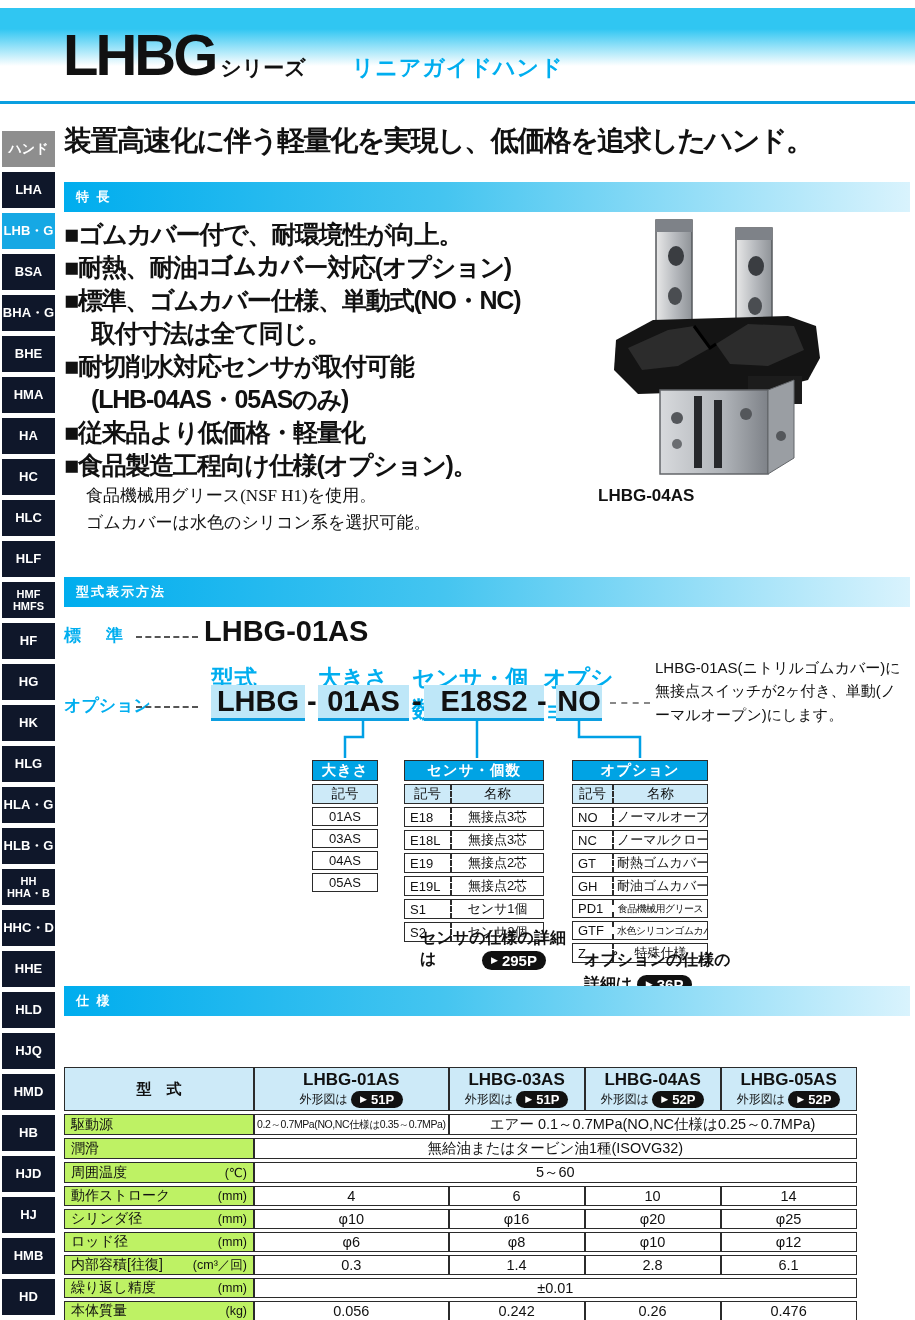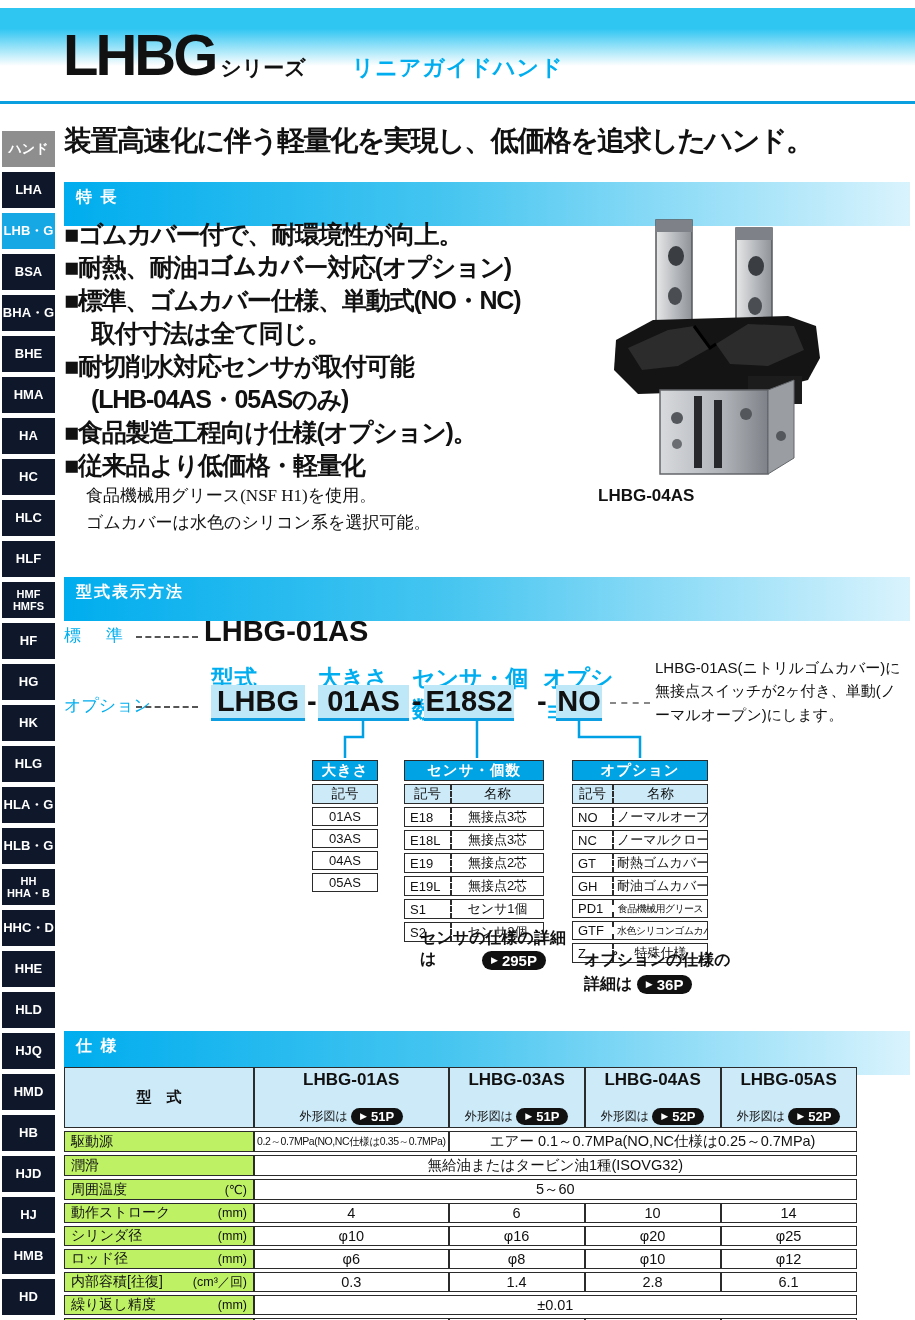--- a/index.html
+++ b/index.html
@@ -18,47 +18,47 @@
 
   
   .sidebar{position:absolute;left:2px;top:131px;width:53px;display:flex;flex-direction:column;gap:5px}
   .side-item{height:36px;background:#0f172a;color:#fff;font-weight:700;font-size:13px;
     display:flex;align-items:center;justify-content:center;text-align:center;white-space:pre-line;line-height:1.1}
   .side-item.gray{background:#8e8e8e}
   .side-item.active{background:#16a8e4}
   .side-item.twoline{font-size:11px}
 
   
-  .sec-head{position:absolute;left:64px;right:5px;height:44px;box-sizing:border-box;
+  .sec-head{position:absolute;left:64px;right:5px;height:30px;box-sizing:border-box;
     background:linear-gradient(90deg,#00adee 0%,#45c5f0 45%,#d9f3fd 100%);
-    color:#fff;font-weight:700;font-size:16px;line-height:30px;padding-left:12px;letter-spacing:2px}
+    color:#fff;font-weight:700;font-size:13px;line-height:30px;padding-left:12px;letter-spacing:2px}
 
   
   .bullets{position:absolute;left:64px;top:218px;width:570px;font-weight:700;font-size:25px;
     line-height:1.32;letter-spacing:-1.2px}
   .bullet.cont{padding-left:27px}
   .notes{position:absolute;left:86px;top:482px;font-family:"Liberation Serif","DejaVu Serif",serif;
     font-size:17px;line-height:1.6}
   .product{position:absolute;left:598px;top:208px;width:238px;margin:0}
   .product figcaption{font-size:17px;font-weight:700;margin-top:2px}
 
   
-  .lbl-cyan{color:#00aeef;font-weight:400;font-size:17px}
+  .lbl-cyan{color:#00aeef;font-weight:700;font-size:17px}
   #std-label{position:absolute;left:64px;top:624px;letter-spacing:4px}
   #opt-label{position:absolute;left:64px;top:694px}
   .leader{position:absolute;height:0;border-top:2.5px dashed #555}
   #dots1{left:136px;top:636px;width:62px}
   #dots2{left:136px;top:706px;width:62px}
   #dots3{left:610px;top:702px;width:40px;border-color:#888}
   #std-code{position:absolute;left:204px;top:615px;font-size:29px;font-weight:700}
   .part-label{position:absolute;top:663px;text-align:left;color:#00aeef;font-weight:700;font-size:23px}
   #pl0{left:211px;width:94px}#pl1{left:318px;width:91px}#pl2{left:412px;width:130px}#pl3{left:543px;width:72px}
   .seg{position:absolute;top:685px;height:33px;background:#bee7f8;border-bottom:3px solid #0c9ee0;
     font-size:29px;font-weight:700;text-align:center;line-height:33px}
-  #seg0{left:211px;width:94px}#seg1{left:318px;width:91px}#seg2{left:424px;width:90px}#seg3{left:556px;width:46px}
+  #seg0{left:211px;width:94px}#seg1{left:318px;width:91px}#seg2{left:424px;width:120px}#seg3{left:556px;width:46px}
   .seg-dash{position:absolute;top:685px;font-size:29px;font-weight:700;line-height:33px}
   #sd0{left:307px}#sd1{left:412px}#sd2{left:537px}
   #model-note{position:absolute;left:655px;top:656px;width:256px;font-size:15px;line-height:1.55}
   #connectors{position:absolute;left:0;top:720px}
 
   
   table.mini{border-collapse:separate;border-spacing:0 3px;position:absolute;table-layout:fixed}
   .mini th,.mini td{border:1.5px solid #2b2b2b;box-sizing:border-box;height:19px;padding:0 3px;
     font-size:13px;overflow:hidden;white-space:nowrap}
   .mini th.title{background:#00a3e4;color:#fff;font-size:14.5px;font-weight:700;text-align:center;letter-spacing:1px}
@@ -80,21 +80,21 @@
     padding:1px 9px;font-weight:700;font-size:13px;line-height:15px;vertical-align:middle}
   .pill .tri{font-size:9px}
   .pill.big{font-size:15px;line-height:17px;border-radius:11px}
 
   
   #spec-table{position:absolute;left:64px;top:1064px;border-collapse:separate;border-spacing:0 3px;table-layout:fixed}
   #spec-table th,#spec-table td{border:1.5px solid #2b2b2b;box-sizing:border-box}
   #spec-table .corner{background:#cdeaf8;font-size:15px;font-weight:700;text-align:center}
   #spec-table .mh{background:#cdeaf8;padding:2px 0;height:42px}
   .mname{font-size:17px;font-weight:700;text-align:center}
-  .fig{font-size:12px;text-align:center;margin-top:18px;font-weight:400}
+  .fig{font-size:12px;text-align:center;margin-top:1px;font-weight:400}
   #spec-table td.lb{background:#bef264;font-size:14px;padding:0 6px;height:19px}
   .lbrow{display:flex;justify-content:space-between;align-items:baseline}
   .lbrow .unit{font-size:12.5px}
   #spec-table td.v{text-align:center;font-size:14.5px;height:19px;padding:0 2px;overflow:hidden;white-space:nowrap}
   #spec-table td.v.small{font-size:10.5px;letter-spacing:-0.4px}
 </style>
 </head>
 <body>
 
 <div class="page">
@@ -240,23 +240,23 @@
       <div class="bullet">■耐熱、耐油ｺゴムカバー対応(オプション)</div>
 
       <div class="bullet">■標準、ゴムカバー仕様、単動式(NO・NC)</div>
 
       <div class="bullet cont">取付寸法は全て同じ。</div>
 
       <div class="bullet">■耐切削水対応センサが取付可能</div>
 
       <div class="bullet cont">(LHB-04AS・05ASのみ)</div>
 
+      <div class="bullet">■従来品より低価格・軽量化</div>
+
       <div class="bullet">■食品製造工程向け仕様(オプション)。</div>
-
-      <div class="bullet">■従来品より低価格・軽量化</div>
 
   </div>
   <div class="notes">
     <div>食品機械用グリース(NSF H1)を使用。</div>
     <div>ゴムカバーは水色のシリコン系を選択可能。</div>
   </div>
 
   <figure class="product">
     <svg width="238" height="272" viewBox="0 0 238 272">
       <defs>
@@ -468,21 +468,21 @@
     <div>オプションの仕様の</div>
     <div>
       <span>詳細は</span>
       <span class="pill big">
         <span class="tri">▶</span>
         <span>36P</span>
       </span>
     </div>
   </div>
 
-  <div class="sec-head" style="top:1031px">
+  <div class="sec-head" style="top:986px">
     <span>仕 様</span>
   </div>
 
   <table id="spec-table">
     <colgroup>
       <col style="width:190px">
         <col style="width:186px">
         <col style="width:136px">
         <col style="width:136px">
         <col style="width:136px">

